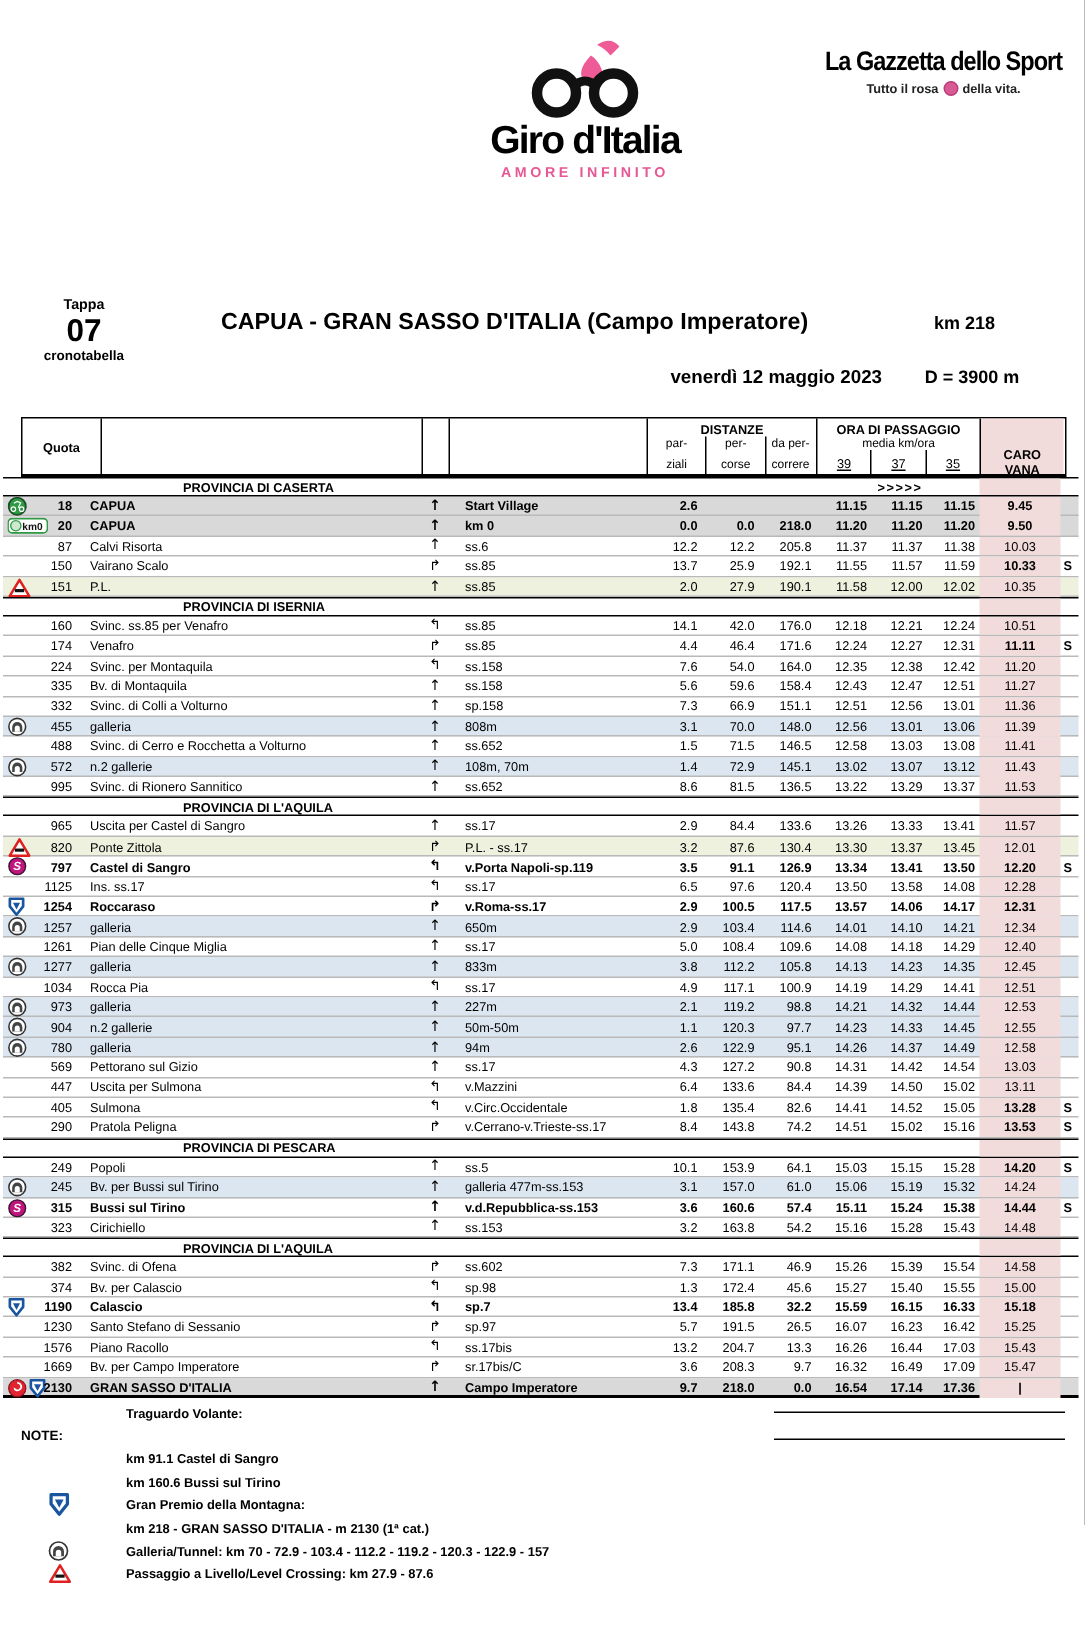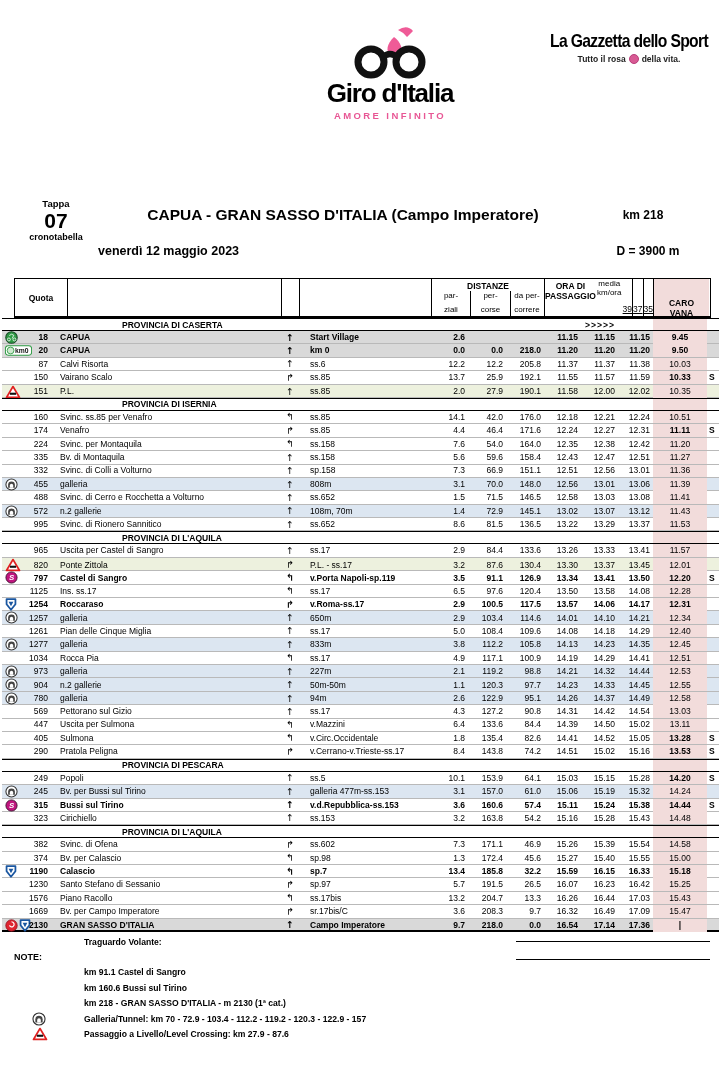--- a/index.html
+++ b/index.html
@@ -17,32 +17,32 @@
   .gz-tag { font-size:8.5px; color:#222; margin-top:3px; display:flex; align-items:center; justify-content:center; gap:3px; font-weight:bold;}
   .gz-ball { width:10px; height:10px; border-radius:50%; background:#d85a94; border:1px solid #b93d7a; }
 
   
   .tappa { position:absolute; left:16px; top:198px; width:80px; text-align:center; font-weight:bold; }
   .tappa-label { font-size:9.5px; }
   .tappa-num { font-size:21px; line-height:1.1; }
   .tappa-type { font-size:9px; }
   .stage-title { position:absolute; left:98px; top:206px; width:490px; text-align:center; font-size:15.5px; font-weight:bold; }
   .stage-km { position:absolute; left:598px; top:208px; width:90px; text-align:center; font-size:12px; font-weight:bold; }
-  .stage-date { position:absolute; left:98px; top:244px; width:490px; text-align:left; font-size:12.5px; font-weight:bold; }
+  .stage-date { position:absolute; left:98px; top:244px; width:490px; text-align:right; font-size:12.5px; font-weight:bold; }
   .stage-d { position:absolute; left:598px; top:244px; width:100px; text-align:center; font-size:12px; font-weight:bold; }
 
   
   .thead { position:absolute; left:14px; top:278px; width:697px; height:40px;
            border:1.5px solid #000; border-bottom:2px solid #000; display:flex; font-size:8.5px; background:#fff; }
   .h { border-left:1px solid #000; height:100%; }
   .h:first-child { border-left:none; }
   .h-quota { width:52px; display:flex; align-items:center; justify-content:center; font-weight:bold; }
   .h-name { width:214px; } .h-arrow { width:18px; } .h-road { width:132px; }
   .h-dist { width:113px; display:flex; flex-direction:column; }
-  .h-ora { width:109px; display:flex; flex-direction:row; }
+  .h-ora { width:109px; display:flex; flex-direction:column; }
   .ht { height:12px; text-align:center; font-weight:bold; padding-top:2px; line-height:10px; }
   .h-subs { flex:1; display:flex; }
   .h-sub { display:flex; flex-direction:column; justify-content:space-between; text-align:center;
            font-size:8px; line-height:9px; padding-bottom:2px; }
   .h-sub + .h-sub { border-left:1px solid #000; }
   .h-sub.w1{width:38px}.h-sub.w2{width:40px}.h-sub.w3{width:33px}
   .hm { font-size:8px; text-align:center; line-height:9px; }
   .h-speeds { flex:1; display:flex; }
   .h-speed { flex:1; display:flex; align-items:flex-end; justify-content:center; padding-bottom:2px;text-decoration:underline; }
   .h-speed + .h-speed { border-left:1px solid #000; }
@@ -930,20 +930,29 @@
       </div>
     </div>
 
   <div class="notes">
     <div class="nline">Traguardo Volante:</div>
     <div class="nline l0">NOTE:</div>
     <div>
         <div class="nline">km 91.1   Castel di Sangro</div>
         <div class="nline">km 160.6   Bussi sul Tirino</div>
       </div>
+    <div class="nline">
+      <span class="nicon">
+        <svg width="15" height="16" viewBox="0 0 20 22">
+            <path d="M2.5 2 h15 v8.5 l-7.5 9.5 l-7.5 -9.5 z" fill="#fff" stroke="#1a56a0" stroke-width="3" stroke-linejoin="round"></path>
+            <path d="M6 6.5 h8 l-4 7.5 z" fill="#1a56a0"></path>
+          </svg>
+      </span>
+      <span>Gran Premio della Montagna:</span>
+    </div>
     <div>
         <div class="nline">km 218 - GRAN SASSO D'ITALIA - m 2130  (1ª cat.)</div>
       </div>
     <div class="nline">
       <span class="nicon">
         <svg width="14" height="14" viewBox="0 0 20 20">
             <circle cx="10" cy="10" r="8.6" fill="#fff" stroke="#333" stroke-width="1.6"></circle>
             <path d="M4.8 15 v-4.6 a5.2 5.2 0 0 1 10.4 0 v4.6 z" fill="#444"></path>
             <path d="M7.4 15 v-3.6 a2.6 2.6 0 0 1 5.2 0 v3.6 z" fill="#fff"></path>
           </svg>

